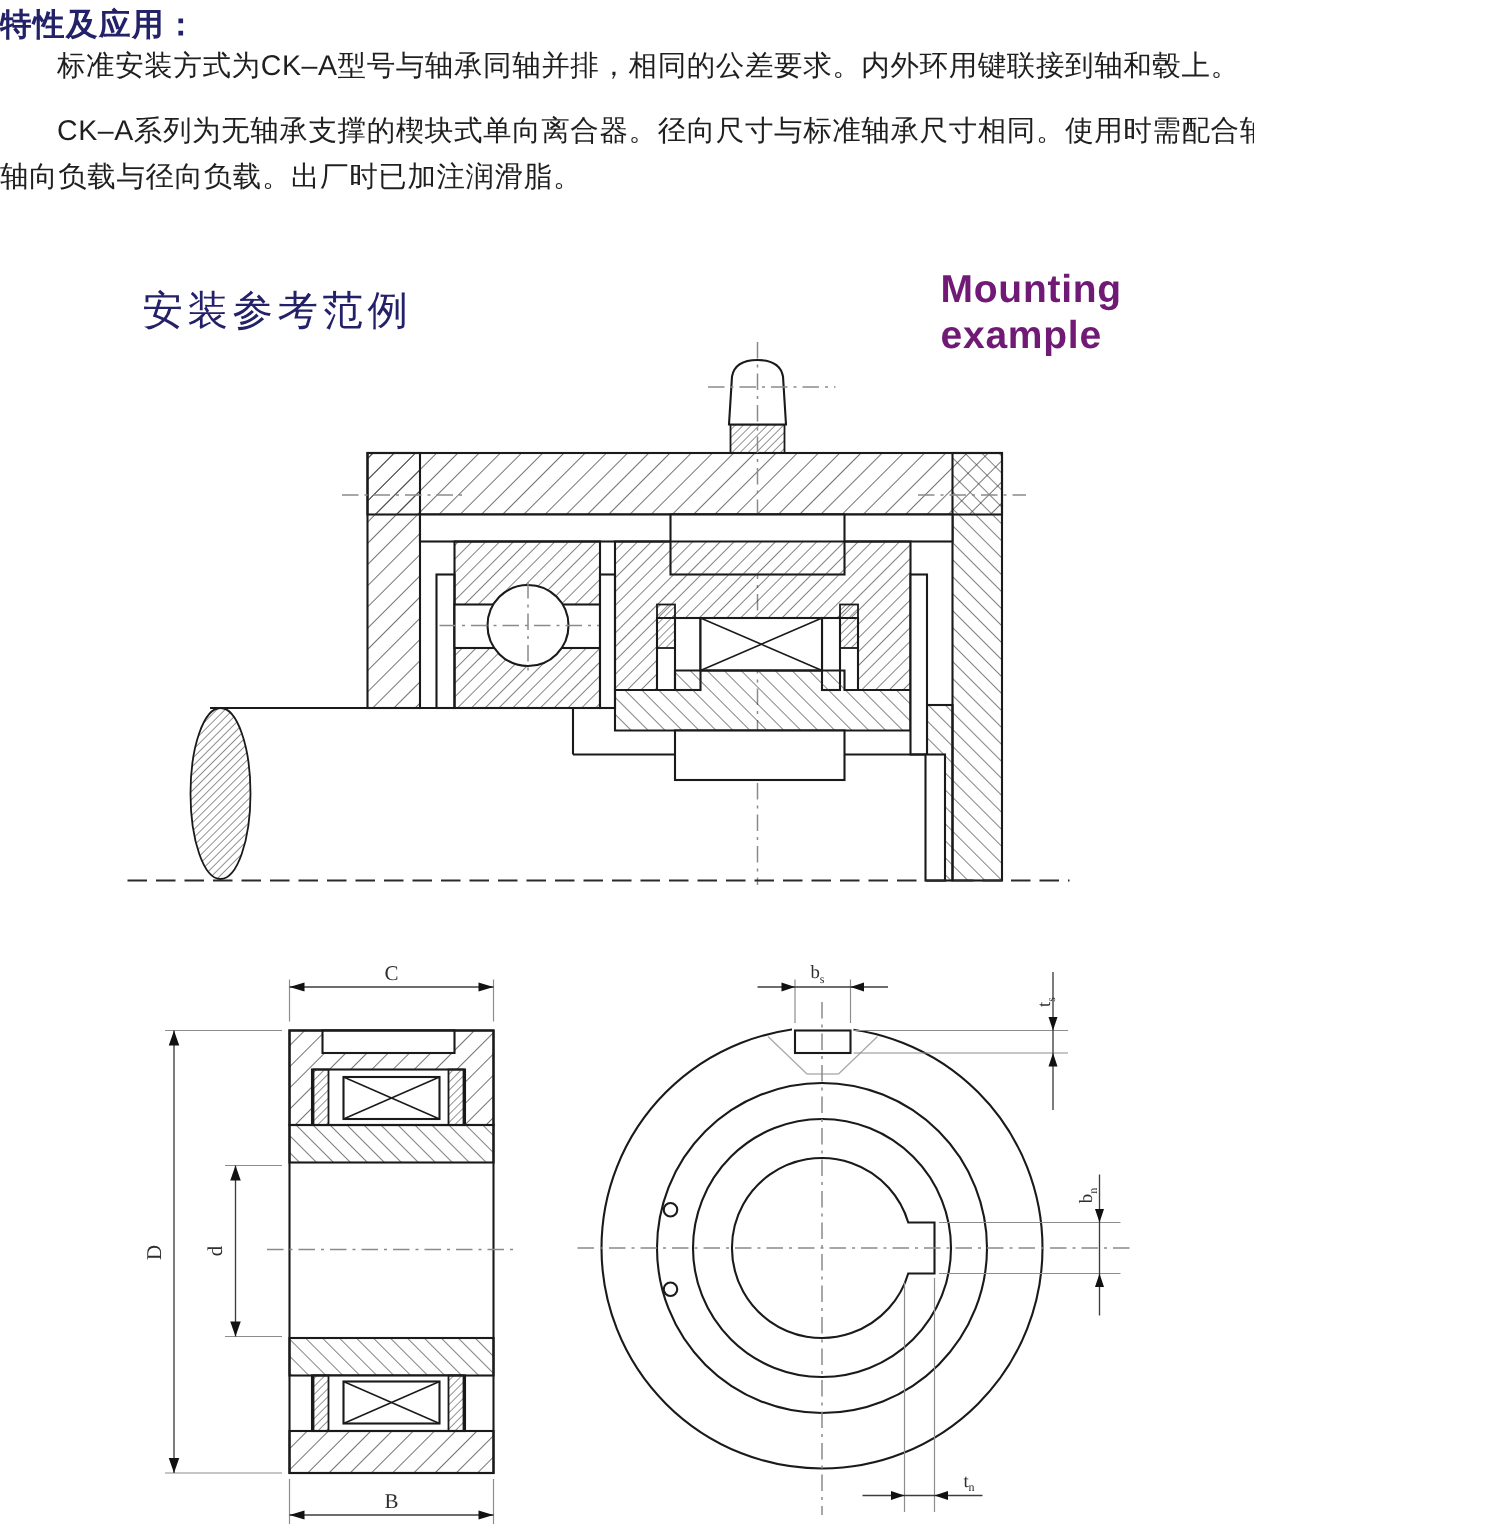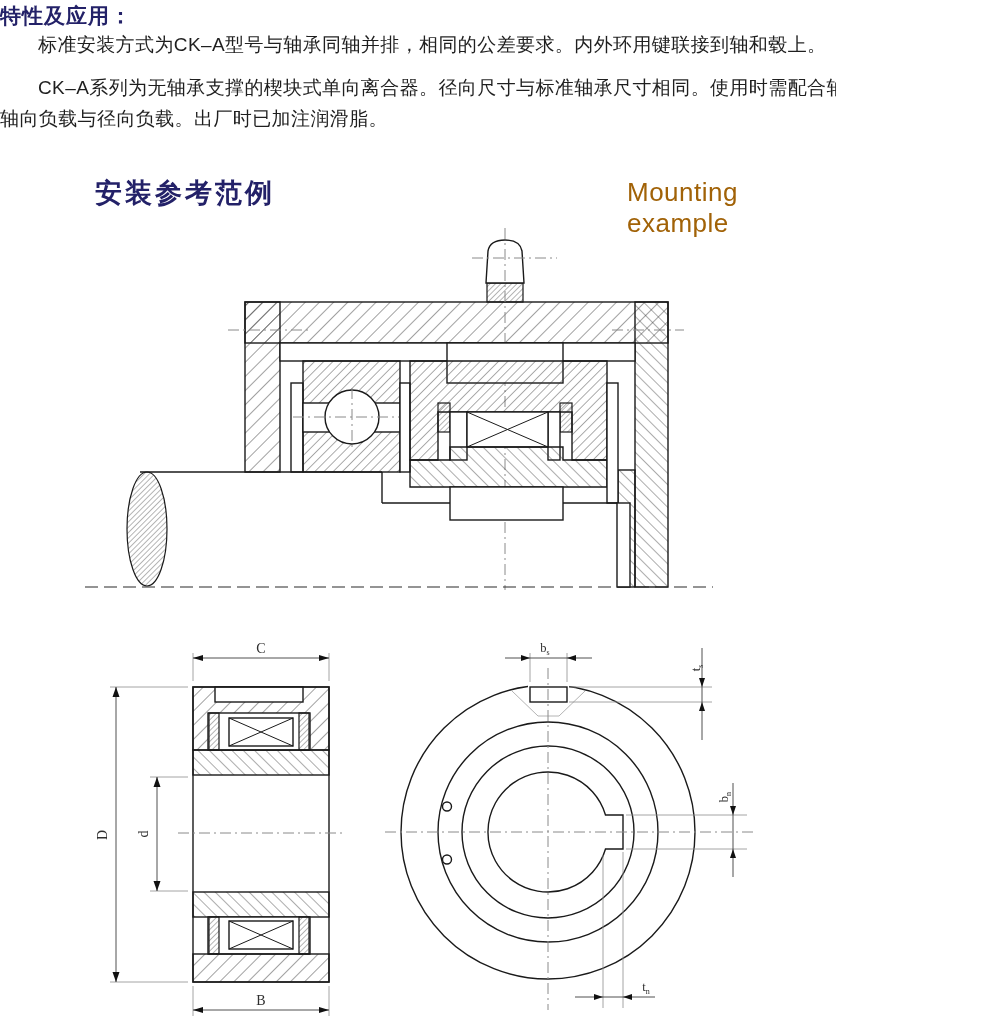--- a/index.html
+++ b/index.html
@@ -3,22 +3,22 @@
 <meta charset="utf-8">
 <style>
   html,body{margin:0;padding:0;background:#ffffff;}
   .page{position:relative;width:836px;height:1024px;background:#fff;overflow:hidden;
         font-family:"Liberation Sans",sans-serif;color:#1f1f1f;}
   .page-title{position:absolute;top:2px;left:0;margin:0;font-size:21px;font-weight:bold;
         color:#232168;letter-spacing:1px;}
   .paras{position:absolute;top:29px;left:0;width:1000px;}
   .paras p{margin:0;font-size:19px;line-height:31.5px;text-indent:2em;letter-spacing:0.4px;}
   .paras p + p{margin-top:11px;}
-  .t-cn{position:absolute;left:95px;top:175px;font-size:27px;font-weight:bold;color:#232168;letter-spacing:3px;}
-  .t-en{position:absolute;left:627px;top:177px;font-size:26px;font-weight:normal;color:#a16207;letter-spacing:0.5px;}
+  .t-cn{position:absolute;left:95px;top:189px;font-size:27px;font-weight:normal;color:#232168;letter-spacing:3px;}
+  .t-en{position:absolute;left:627px;top:177px;font-size:26px;font-weight:bold;color:#701a75;letter-spacing:0.5px;}
   .drawings{position:absolute;left:0;top:225px;}
 
   
   .o{stroke:#1a1a1a;stroke-width:1.4;fill:none;}
   .ow{stroke:#1a1a1a;stroke-width:1.4;fill:#ffffff;}
   .thin{stroke:#1a1a1a;stroke-width:1;fill:none;}
   .hA{fill:url(#pA);stroke:#1a1a1a;stroke-width:1.4;}
   .hB{fill:url(#pB);stroke:#1a1a1a;stroke-width:1.4;}
   .hC{fill:url(#pC);stroke:#1a1a1a;stroke-width:1.4;}
   .hD{fill:url(#pD);stroke:#1a1a1a;stroke-width:1.2;}

